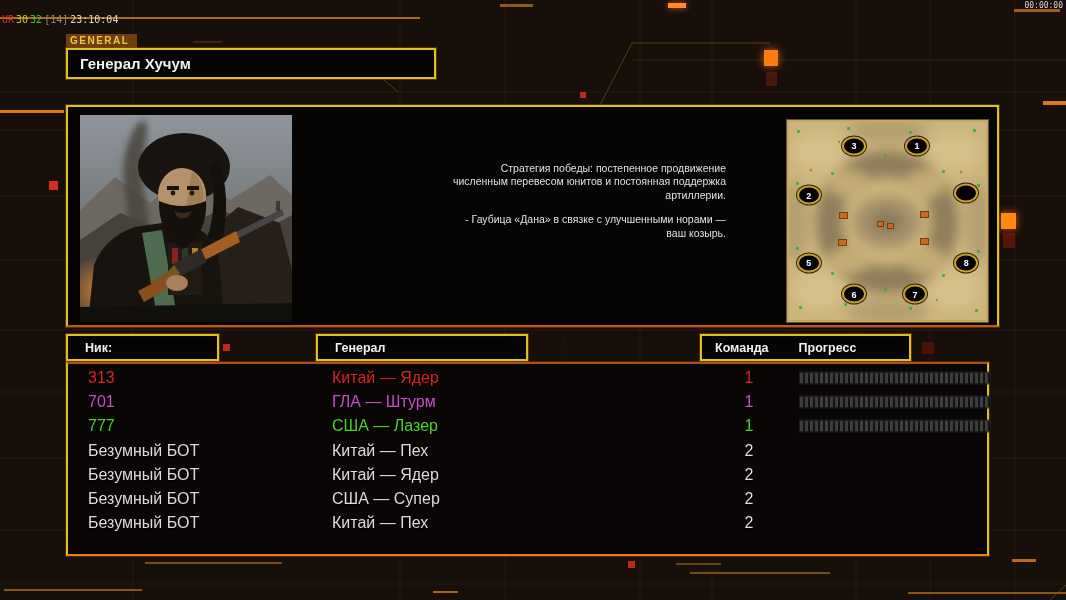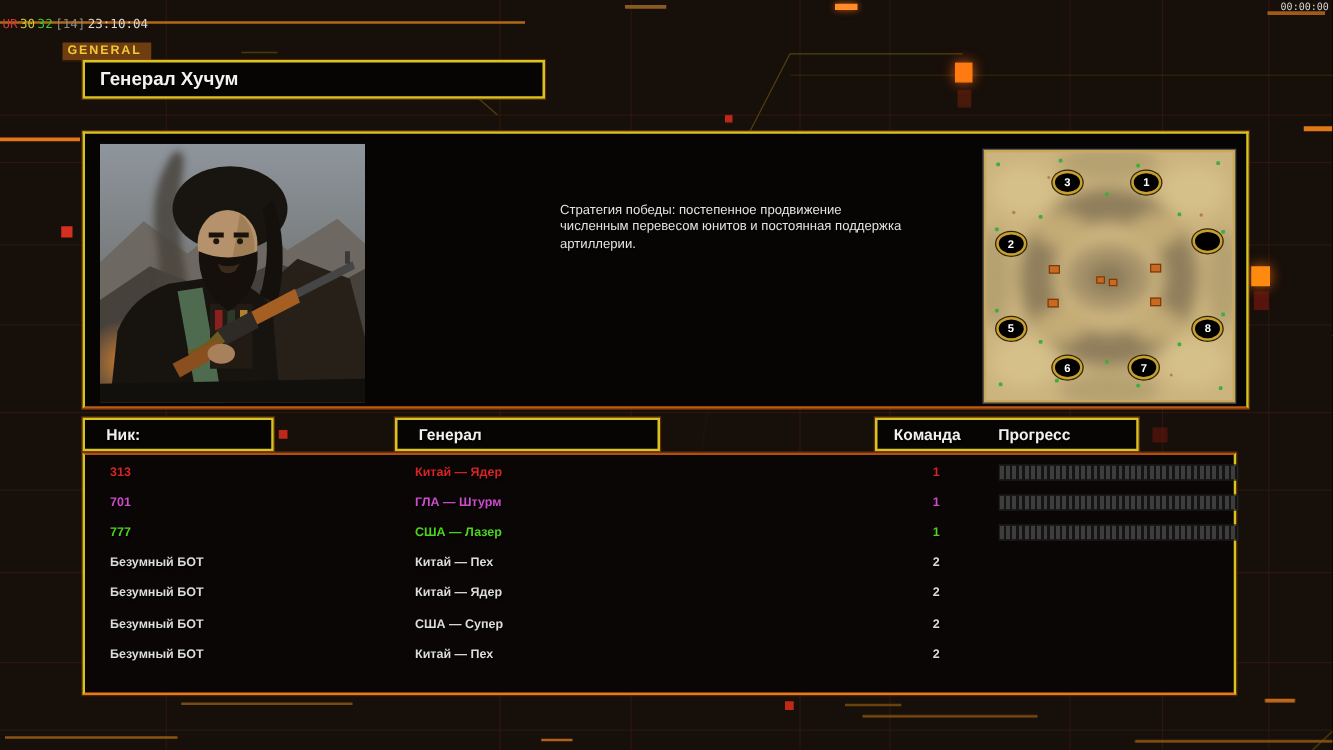--- a/index.html
+++ b/index.html
@@ -1,31 +1,31 @@
 <!DOCTYPE html>
 <html><head>
 <meta charset="utf-8">
 <style>
   html,body{margin:0;padding:0;background:#000;}
   #stage{position:relative;width:1066px;height:600px;background:#170f0a;overflow:hidden;
          font-family:"Liberation Sans",sans-serif;}
   .abs{position:absolute;}
-  .txtshadow{text-shadow:1px 1px 1px #000;}
+  .txtshadow{text-shadow:1px 1px 1px #000;text-align:right;}
 
   
   #bg-svg{position:absolute;left:0;top:0;}
   .sq{position:absolute;}
 
   
   #debug{left:2px;top:1px;font-family:"DejaVu Sans Mono",monospace;font-size:10px;letter-spacing:0;margin-top:13px;}
   #debug span{margin-right:2px;}
   #clock{right:3px;top:1px;font-size:8px;color:#d8d8d8;font-family:"DejaVu Sans Mono",monospace;}
 
   
-  #general-tab{left:50px;top:34px;background:#6e3d10;color:#f2c838;font-size:10px;font-weight:bold;
+  #general-tab{left:66px;top:34px;background:#6e3d10;color:#f2c838;font-size:10px;font-weight:bold;
                letter-spacing:1.5px;padding:0 8px 1px 4px;line-height:13px;border-bottom:1px solid #2a1a08;}
   #title-box{left:66px;top:48px;width:366px;height:27px;background:#070504;border:2px solid #d8c41e;
              outline:1px solid rgba(150,70,16,.55);display:flex;align-items:center;}
   #title-box .t{color:#f2f2f2;font-size:15px;font-weight:bold;padding-left:12px;}
 
   
   #main-panel{left:66px;top:105px;width:929px;height:218px;background:#070504;
               border:2px solid #d8c41e;border-bottom-color:#c05a10;outline:1px solid rgba(150,70,16,.5);}
   #portrait{position:absolute;left:12px;top:8px;width:212px;height:207px;background:#111;overflow:hidden;}
   #briefing{position:absolute;left:380px;top:55px;width:278px;color:#e2e2e2;font-size:10.5px;line-height:1.28;}
@@ -47,21 +47,21 @@
   #hdr-general{left:316px;top:334px;width:208px;}
   #hdr-team{left:700px;top:334px;width:207px;}
   #hdr-team .h1{padding-left:13px;}
   #hdr-team .h2{padding-left:30px;}
   #hdr-nick .h1,#hdr-general .h1{padding-left:17px;}
 
   
   #players-panel{left:66px;top:362px;width:919px;height:190px;background:#0a0605;
                  border:2px solid #d8c41e;border-top-color:#b05010;border-bottom:2px solid #e87818;
                  outline:1px solid rgba(150,70,16,.4);}
-  .prow{position:relative;height:24.2px;display:flex;align-items:center;font-size:10px;font-weight:700;}
+  .prow{position:relative;height:24.2px;display:flex;align-items:center;font-size:16px;font-weight:400;}
   .prow .nick{position:absolute;left:20px;}
   .prow .gen{position:absolute;left:264px;}
   .prow .team{position:absolute;left:666px;width:30px;text-align:center;}
   .prow .bar{position:absolute;left:731px;top:50%;transform:translateY(-50%);width:190px;height:11px;
              background:repeating-linear-gradient(90deg,#3d3d3d 0 3px,#141414 3px 5px);
              border:1px solid #1e1e1e;}
   .c-red{color:#d82424;} .c-magenta{color:#cc4ccc;} .c-green{color:#4cd41e;} .c-white{color:#dcdcdc;}
 
   
   #footer-res{left:0;top:555px;width:1066px;text-align:center;color:#f5f5f5;font-size:21px;}
@@ -185,20 +185,21 @@
         <polygon points="93,149 121,134 127,147 99,162" fill="#2e2a26"></polygon>
         <path d="M100,158 Q88,172 74,176 L70,166 Q84,162 94,150 Z" fill="#6e5a20"></path>
         <polygon points="58,176 94,157 99,167 64,187" fill="#8a4f1e"></polygon>
         <ellipse cx="97" cy="168" rx="11" ry="8" fill="#a8805c"></ellipse>
         <path d="M0,192 L212,188 L212,207 L0,207 Z" fill="#12100d"></path>
       </svg>
     </div>
 
     <div id="briefing" class="txtshadow">
       <p>Стратегия победы: постепенное продвижение численным перевесом юнитов и постоянная поддержка артиллерии.</p>
+      <p>- Гаубица «Дана» в связке с улучшенными норами — ваш козырь.</p>
     </div>
 
     <div id="map-box">
       <svg width="197" height="198" viewBox="0 0 197 198" style="position:absolute;left:0;top:0;">
         <defs>
             <filter id="mblur">
               <feGaussianBlur stdDeviation="6"></feGaussianBlur>
             </filter>
           </defs>
         <rect width="197" height="198" fill="#ccb47e"></rect>

